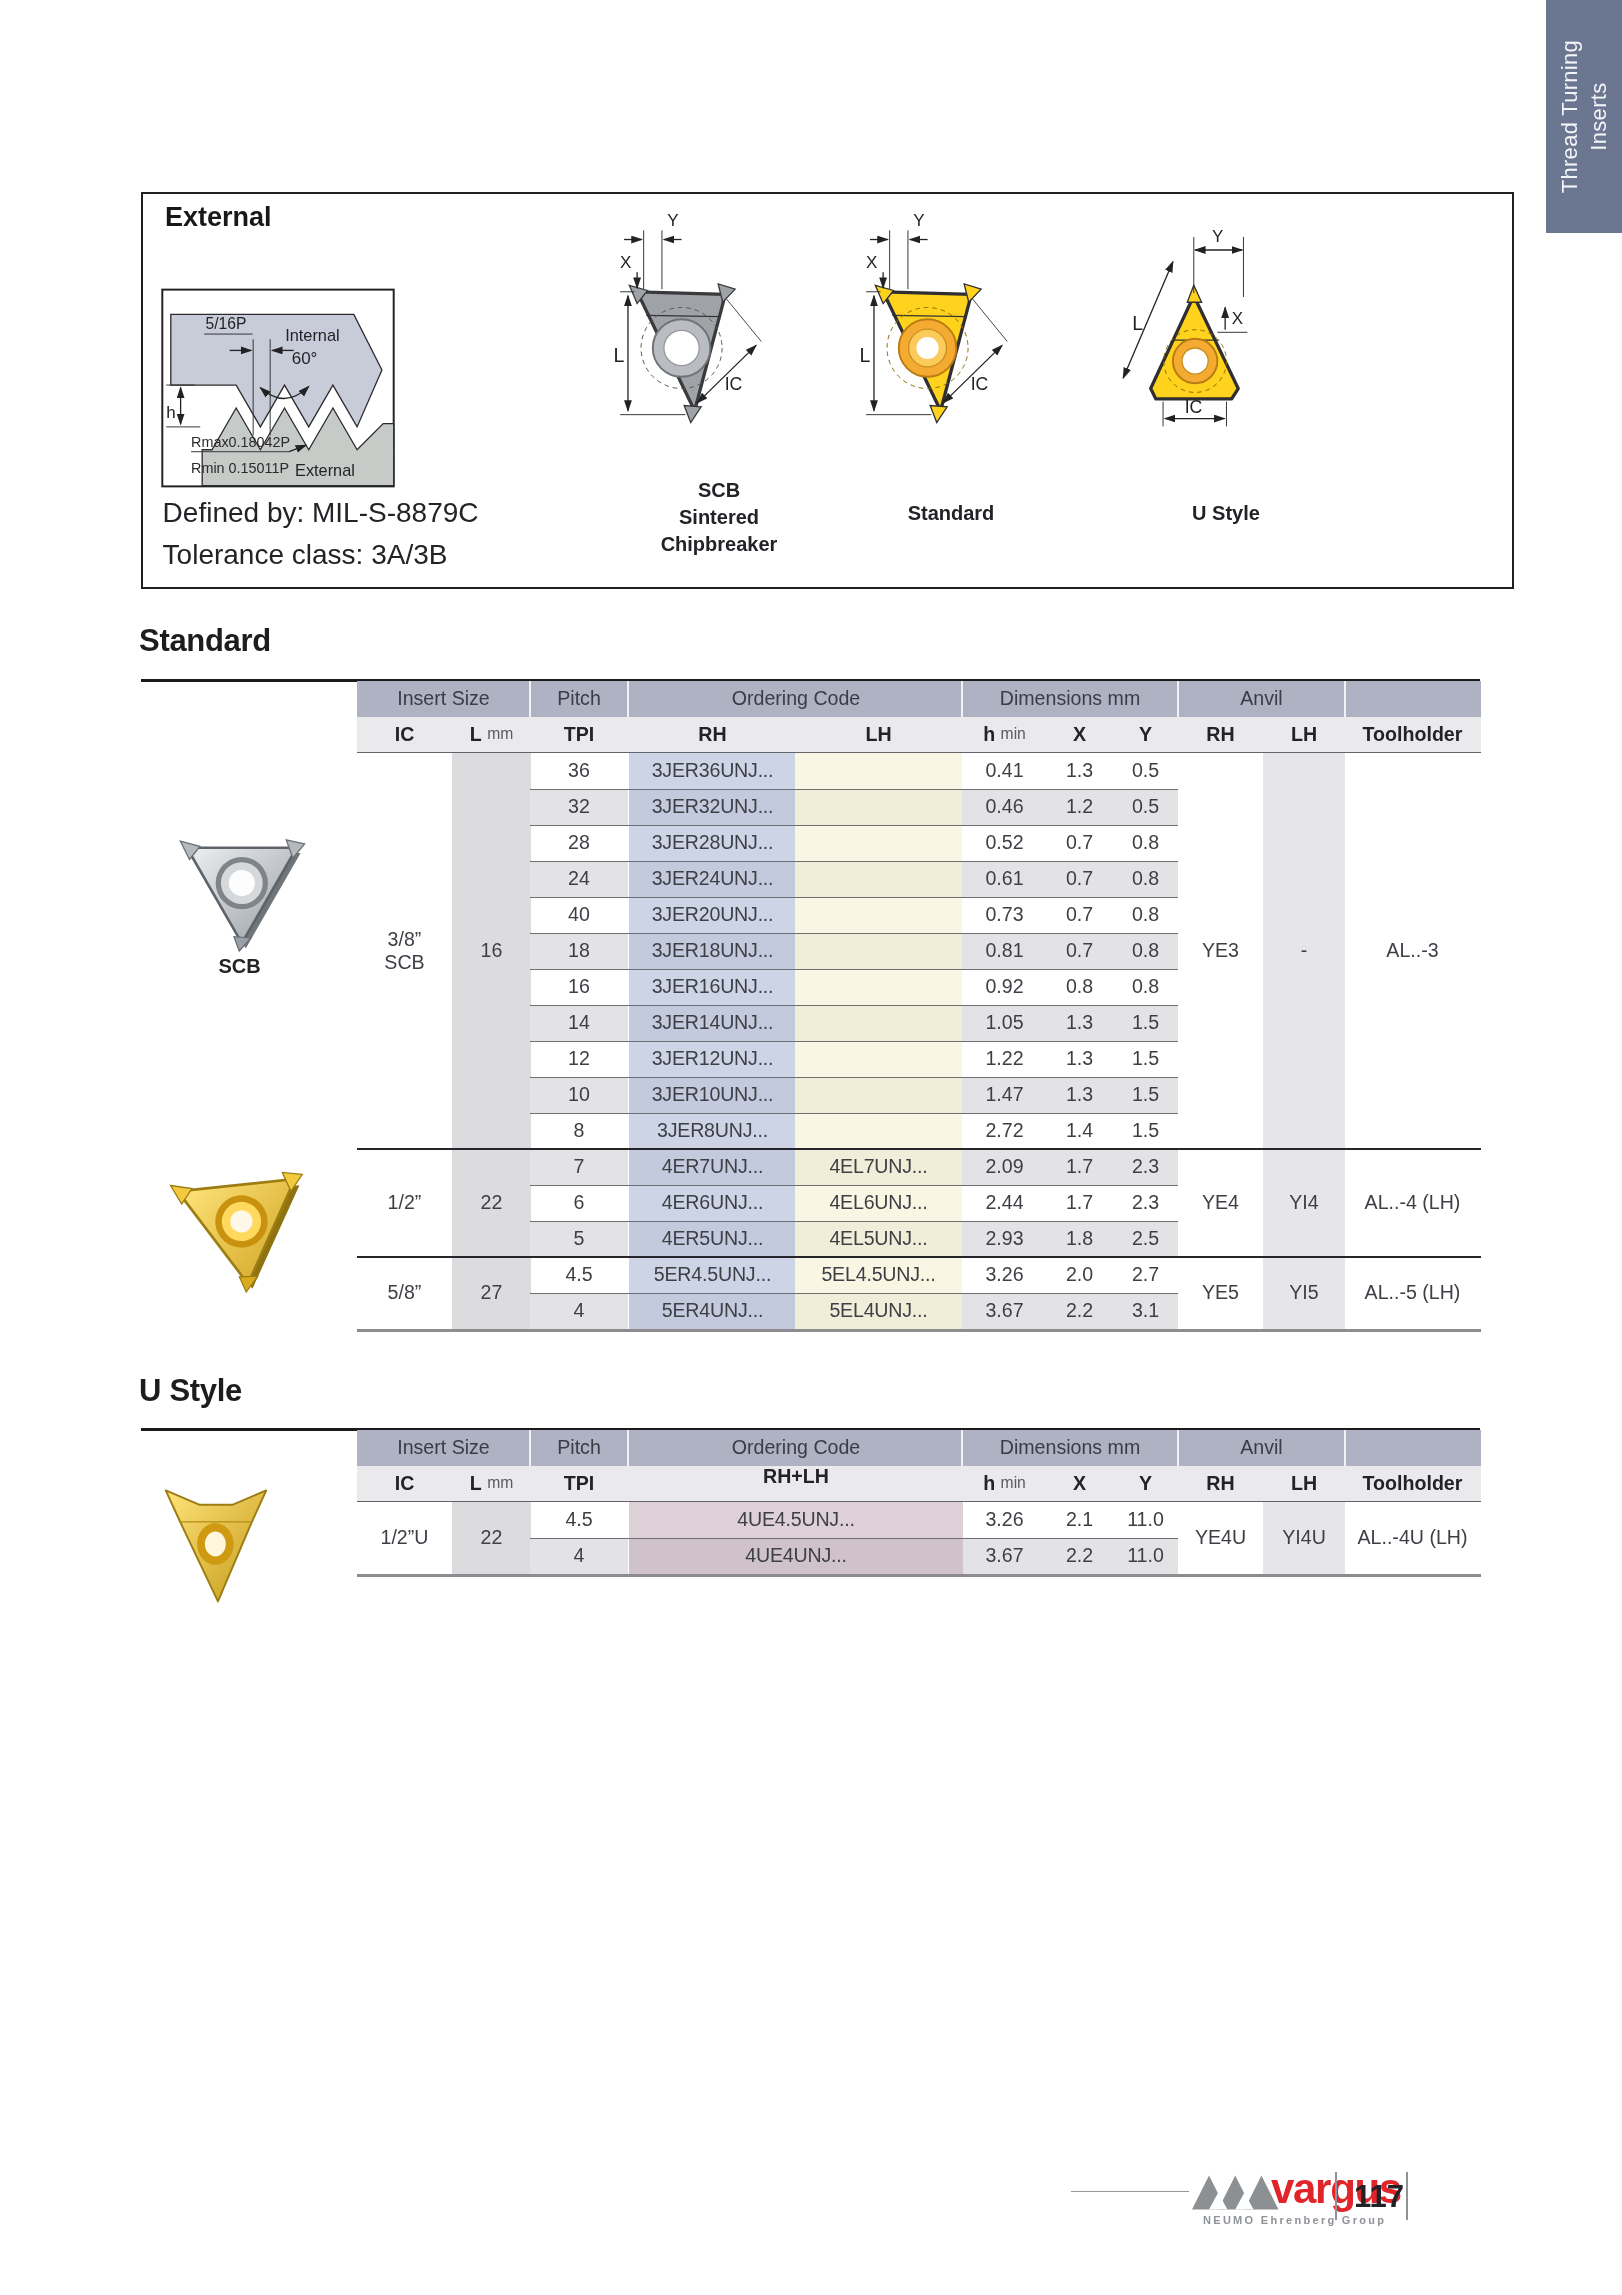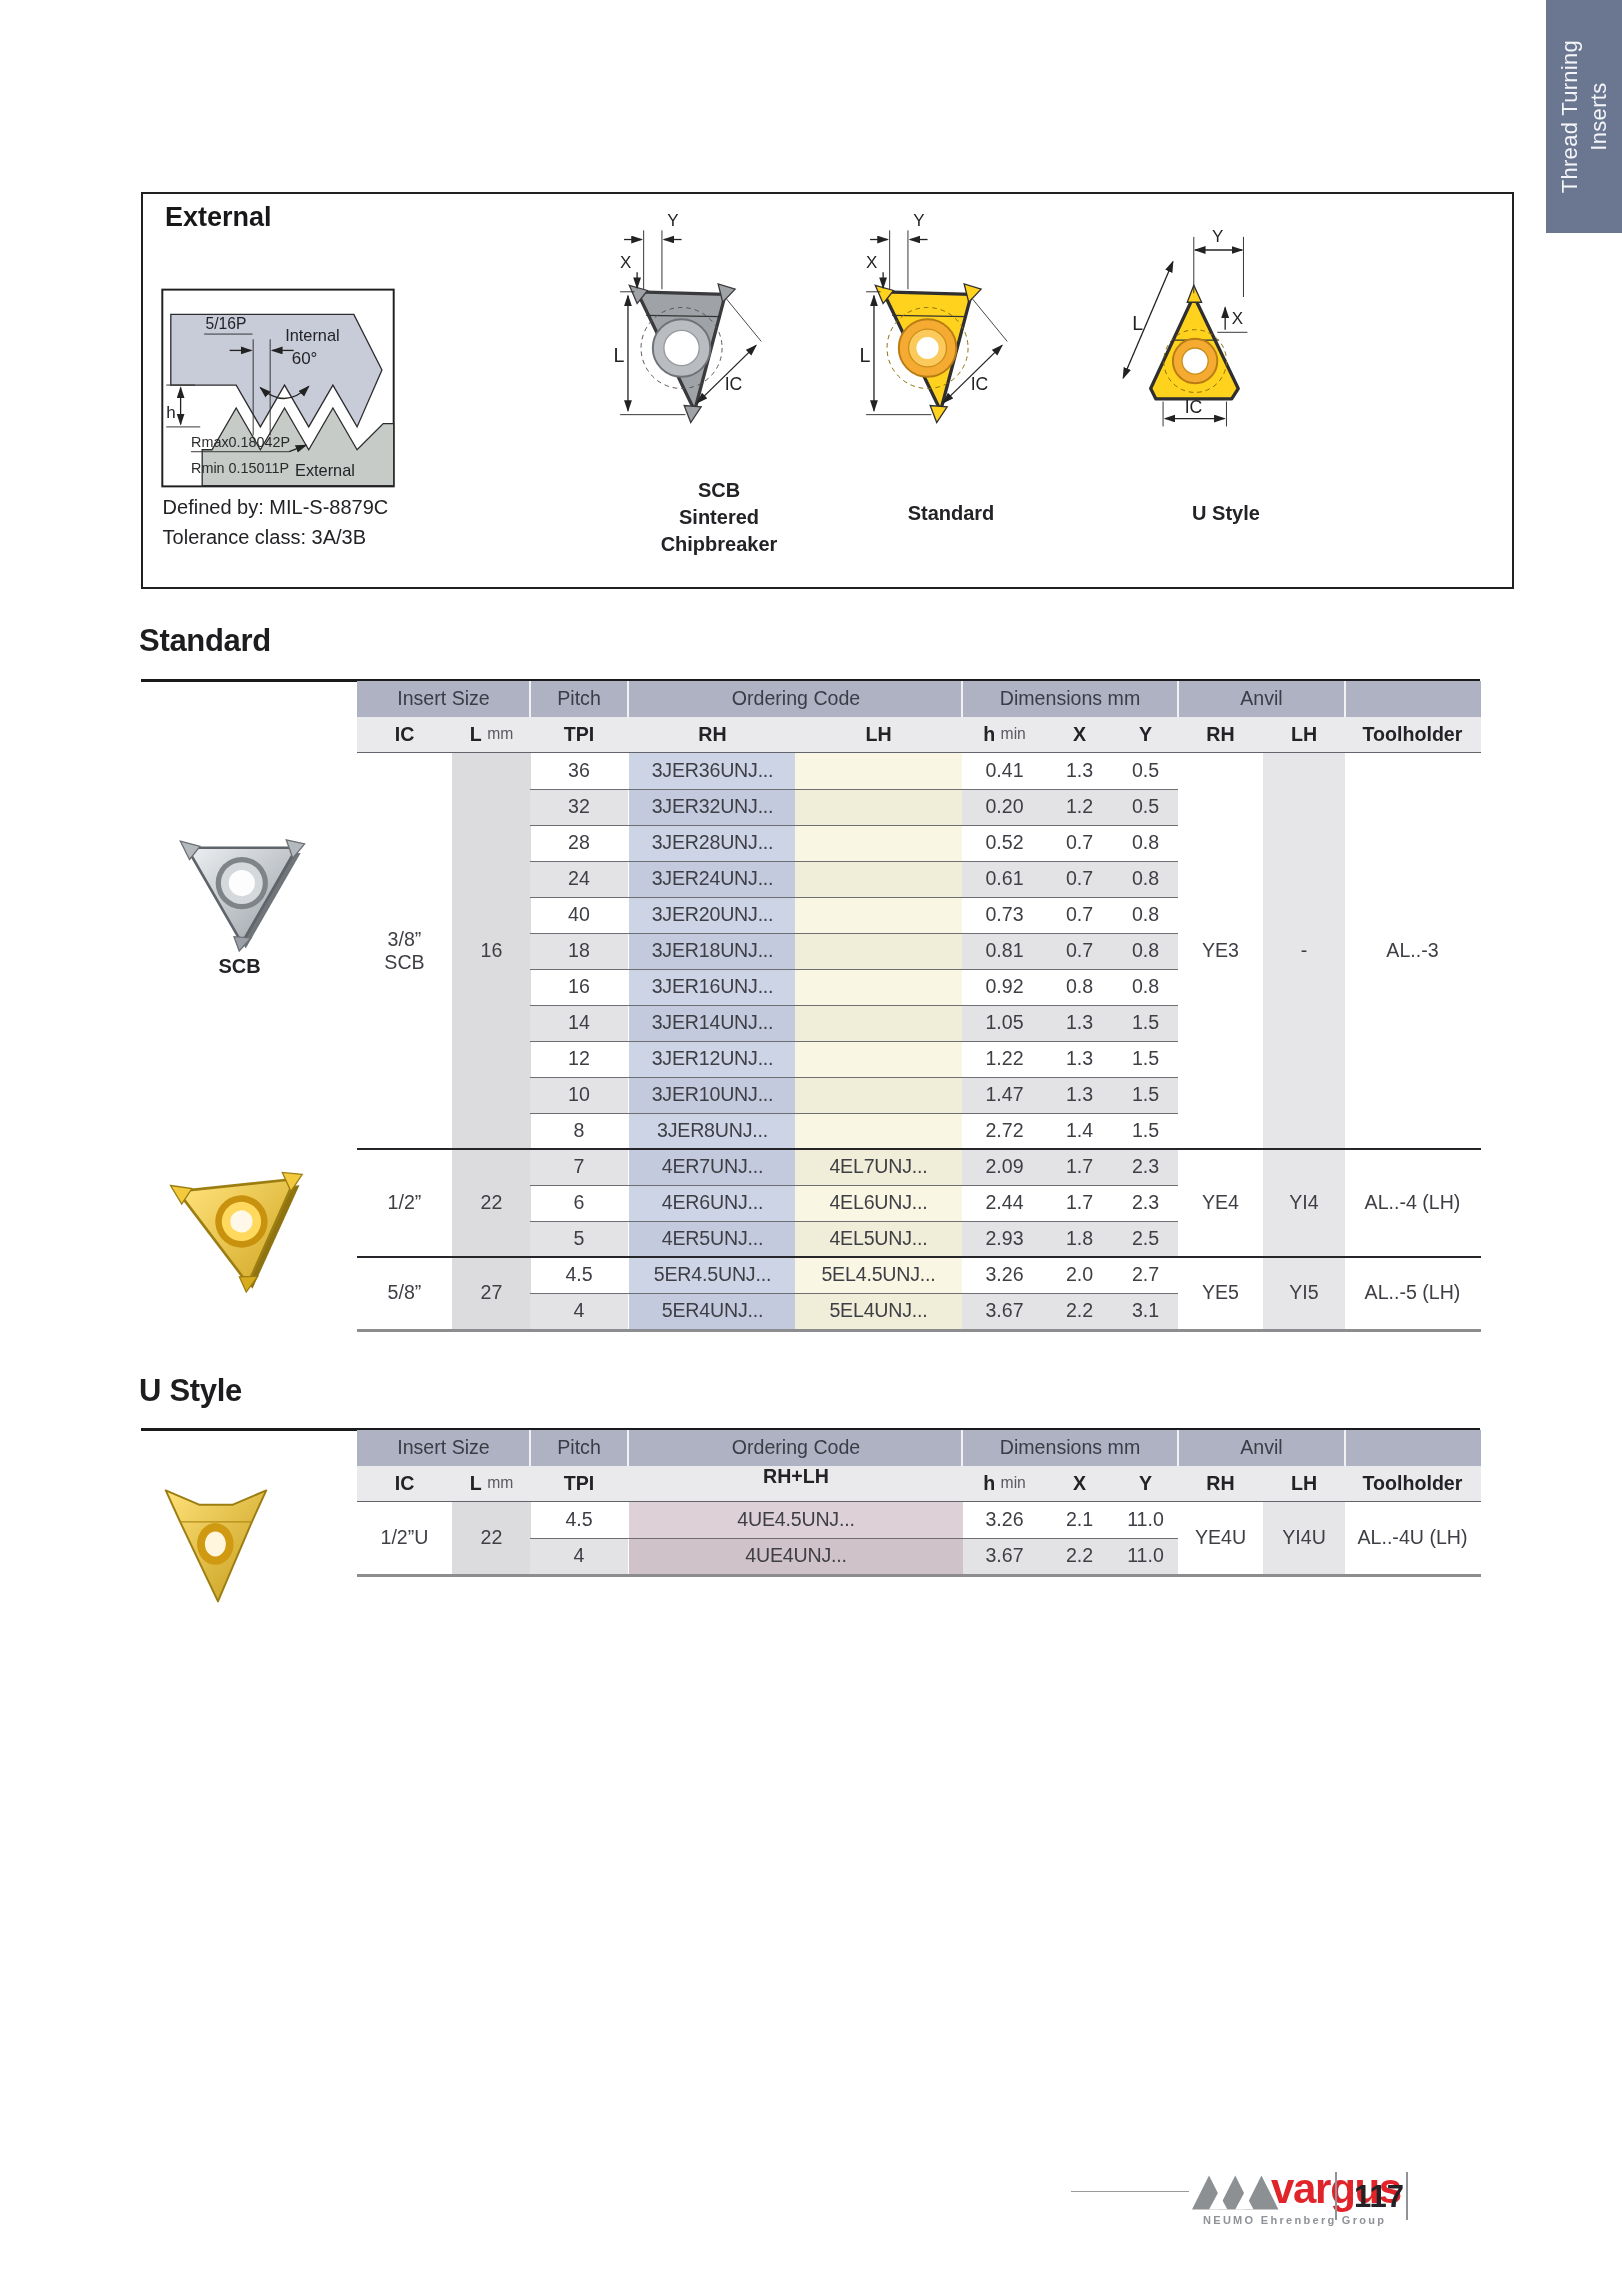--- a/index.html
+++ b/index.html
@@ -12,21 +12,21 @@
   .side-tab-text{transform:rotate(-90deg);white-space:nowrap;color:#f4f5f8;font-size:22px;
                  line-height:1.3;text-align:center;letter-spacing:0.3px;font-weight:400;}
   
   .title-row{position:absolute;left:139px;top:123px;display:flex;align-items:baseline;}
   .title-main{font-size:41px;font-weight:800;color:#0f0f10;letter-spacing:-0.7px;}
   .title-sub{font-size:27px;font-weight:400;color:#1b1b1d;margin-left:11.8px;letter-spacing:-0.3px;}
   
   .external-box{position:absolute;left:141px;top:192px;width:1369px;height:393px;
                 border:2px solid #202023;background:#fff;}
   .external-label{position:absolute;left:22px;top:7.9px;font-size:27px;font-weight:600;color:#18181a;}
-  .defined{position:absolute;left:19.6px;top:298px;font-size:20px;line-height:1.5;color:#232327;}
+  .defined{position:absolute;left:19.6px;top:298px;font-size:28px;line-height:1.5;color:#232327;}
   .diagram-caption{position:absolute;width:196px;text-align:center;font-size:20px;font-weight:600;
                    color:#232327;line-height:1.34;}
   
   .section-heading{position:absolute;left:139px;font-size:31px;font-weight:700;color:#1d1d1f;letter-spacing:-0.3px;}
   .heavy-rule{position:absolute;left:141px;width:1339px;height:2.6px;background:#1a1a1c;}
   
   .tbl{position:absolute;left:357px;width:1124px;}
   .tcell{position:absolute;display:flex;align-items:center;justify-content:center;
          font-size:19.6px;color:#3e3f45;text-align:center;line-height:1.18;}
   .trect{position:absolute;}
@@ -280,21 +280,21 @@
       <div class="tcell num" style="left:690px;top:72px;width:65px;height:36px">1.3</div>
       <div class="tcell num" style="left:756px;top:72px;width:65px;height:36px">0.5</div>
       <div class="trect" style="left:173px;top:108px;width:98px;height:36px;background:#e3e3e6"></div>
       <div class="trect" style="left:605px;top:108px;width:216px;height:36px;background:#e3e3e6"></div>
       <div class="trect" style="left:272px;top:108px;width:167px;height:36px;background:#c3cade"></div>
       <div class="trect" style="left:438px;top:108px;width:167px;height:36px;background:#f0edd9"></div>
       <div class="trect" style="left:173px;top:108px;width:648px;height:0.7px;background:#6d6d72"></div>
       <div class="tcell num" style="left:173px;top:108px;width:98px;height:36px">32</div>
       <div class="tcell code" style="left:272px;top:108px;width:167px;height:36px">3JER32UNJ...</div>
       <div class="tcell code" style="left:438px;top:108px;width:167px;height:36px"></div>
-      <div class="tcell num" style="left:605px;top:108px;width:85px;height:36px">0.20</div>
+      <div class="tcell num" style="left:605px;top:108px;width:85px;height:36px">0.46</div>
       <div class="tcell num" style="left:690px;top:108px;width:65px;height:36px">1.2</div>
       <div class="tcell num" style="left:756px;top:108px;width:65px;height:36px">0.5</div>
       <div class="trect" style="left:272px;top:144px;width:167px;height:36px;background:#ccd4e6"></div>
       <div class="trect" style="left:438px;top:144px;width:167px;height:36px;background:#f9f6e4"></div>
       <div class="trect" style="left:173px;top:144px;width:648px;height:0.7px;background:#6d6d72"></div>
       <div class="tcell num" style="left:173px;top:144px;width:98px;height:36px">28</div>
       <div class="tcell code" style="left:272px;top:144px;width:167px;height:36px">3JER28UNJ...</div>
       <div class="tcell code" style="left:438px;top:144px;width:167px;height:36px"></div>
       <div class="tcell num" style="left:605px;top:144px;width:85px;height:36px">0.52</div>
       <div class="tcell num" style="left:690px;top:144px;width:65px;height:36px">0.7</div>

